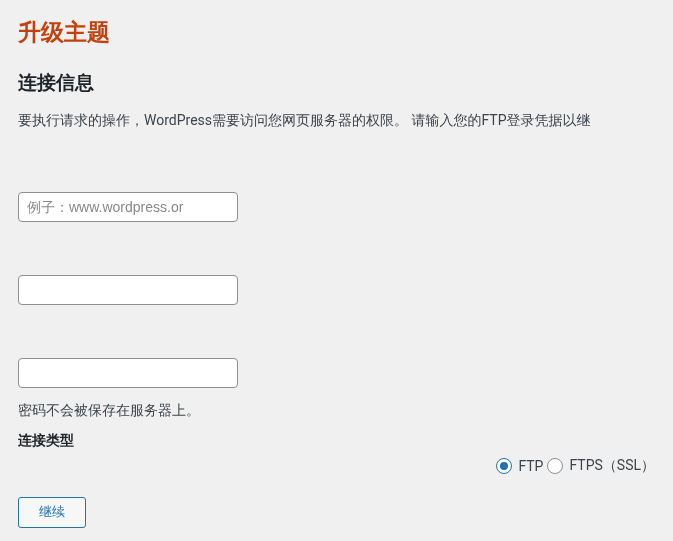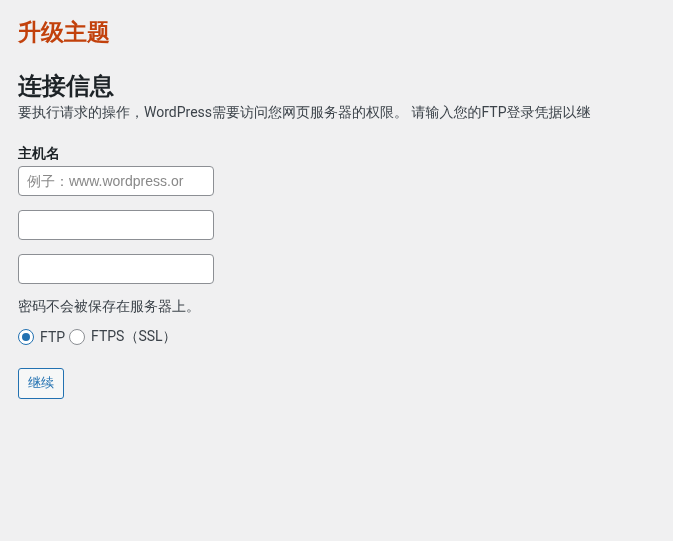--- a/index.html
+++ b/index.html
@@ -17,50 +17,52 @@
       overflow: hidden;
     }
     h1 {
       font-size: 23px;
       font-weight: 700;
       color: #c2410c;
       margin-bottom: 22px;
       line-height: 1.3;
     }
     h2 {
-      font-size: 24px;
+      font-size: 19px;
       font-weight: 600;
       color: #1d2327;
+      margin-bottom: 14px;
     }
     .description {
       font-size: 14px;
       color: #3c434a;
       line-height: 1.5;
       margin-bottom: 22px;
       white-space: nowrap;
     }
     .field-group {
       margin-bottom: 14px;
     }
     .field-label {
       display: block;
       font-size: 14px;
       font-weight: 600;
       color: #1d2327;
       margin-bottom: 3px;
     }
     .text-input {
-      width: 196px;
+      width: 220px;
       height: 30px;
       padding: 3px 8px;
       font-size: 14px;
       border: 1px solid #8c8f94;
       border-radius: 4px;
       background: #fff;
       color: #2c3338;
+      margin-top: 39px;
     }
     .text-input::placeholder {
       color: #888;
     }
     .help-text {
       font-size: 14px;
       color: #3c434a;
       margin-top: 10px;
       margin-bottom: 12px;
     }
@@ -68,20 +70,21 @@
       border: none;
       margin-bottom: 22px;
     }
     .fieldset .field-label {
       margin-bottom: 7px;
     }
     .radio-group {
       display: flex;
       align-items: center;
       gap: 4px;
+      justify-content: flex-end;
     }
     .radio-input {
       width: 16px;
       height: 16px;
       border: 1px solid #8c8f94;
       border-radius: 50%;
       appearance: none;
       background: #fff;
       cursor: pointer;
       position: relative;
@@ -100,21 +103,21 @@
       border-radius: 50%;
       background: #2271b1;
     }
     .radio-label {
       font-size: 14px;
       color: #3c434a;
       cursor: pointer;
     }
     .button {
       display: inline-block;
-      padding: 4px 9px;
+      padding: 4px 20px;
       font-size: 13px;
       border: 1px solid #2271b1;
       border-radius: 3px;
       background: #f6f7f7;
       color: #2271b1;
       cursor: pointer;
       line-height: 1.6;
     }
   </style>
 </head>
@@ -122,35 +125,35 @@
 
 
 
 <h1>升级主题</h1>
 
 <h2>连接信息</h2>
 
 <p class="description">要执行请求的操作，WordPress需要访问您网页服务器的权限。 请输入您的FTP登录凭据以继</p>
 
 <div class="field-group">
-  <label class="field-label">主机名</label>
   <input type="text" class="text-input" placeholder="例子：www.wordpress.or" style="">
 </div>
 
 <div class="field-group">
   <input type="text" class="text-input" style="">
 </div>
 
 <div class="field-group">
   <input type="password" class="text-input" style="">
 </div>
 
 <p class="help-text">密码不会被保存在服务器上。</p>
 
 <div class="fieldset">
+  <label class="field-label">连接类型</label>
   <div class="radio-group">
     <input type="radio" class="radio-input" name="conn" id="r-ftp" checked="" style="">
     <label for="r-ftp" class="radio-label">FTP</label>
     <input type="radio" class="radio-input" name="conn" id="r-ftps" style="">
     <label for="r-ftps" class="radio-label">FTPS（SSL）</label>
   </div>
 </div>
 
 <button class="button">继续</button>
 

